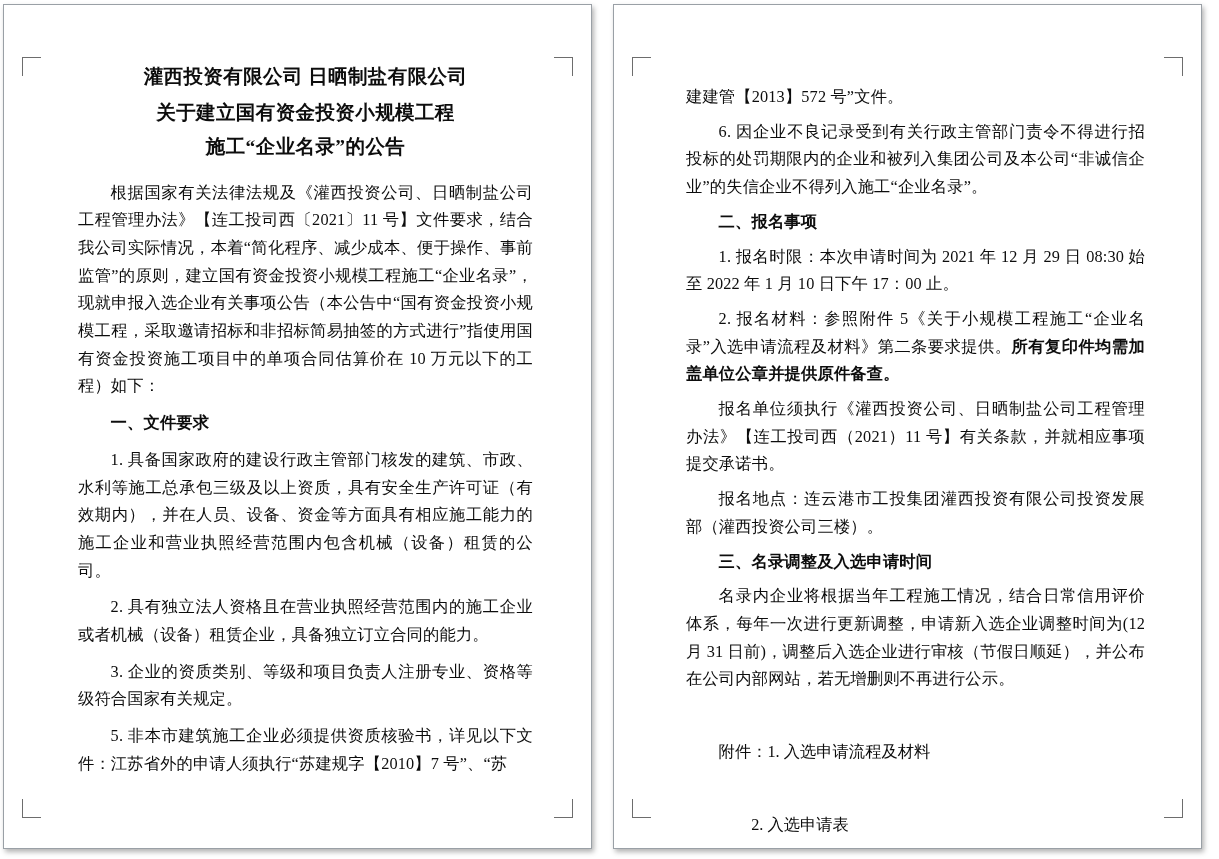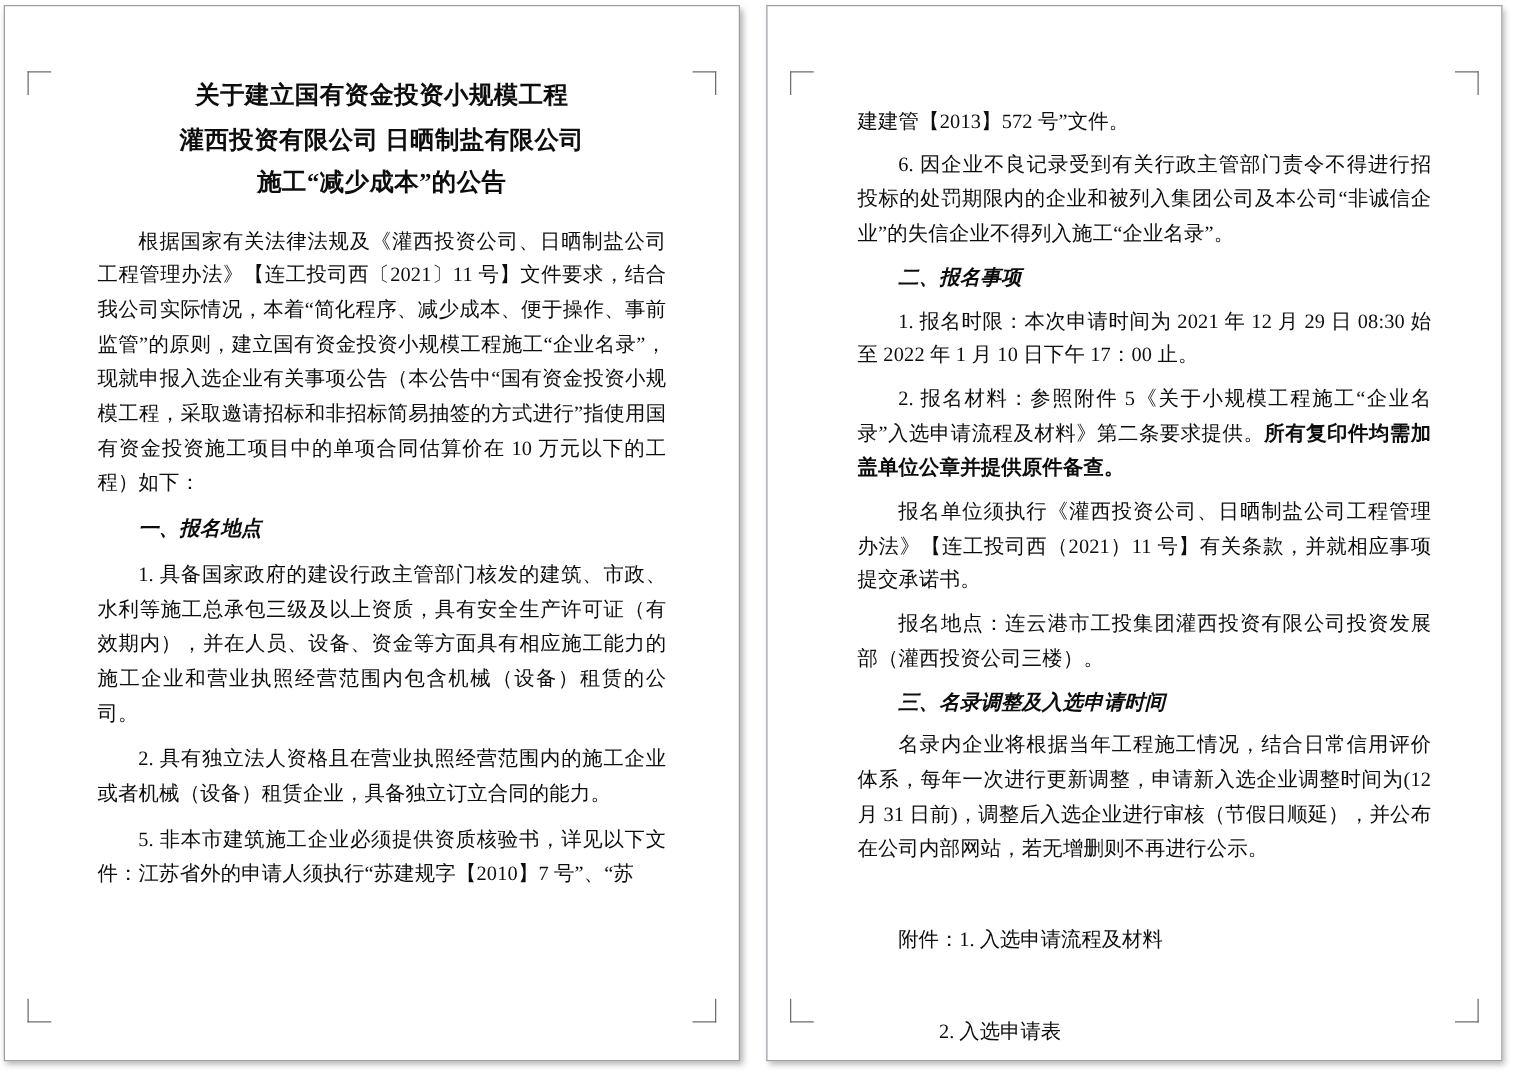--- a/index.html
+++ b/index.html
@@ -78,21 +78,20 @@
     font-size: 16.3px;
     line-height: 1.70;
     text-align: justify;
     text-justify: inter-ideograph;
     letter-spacing: 0.15px;
   }
   p.indent { text-indent: 2em; }
   p.heading {
     font-weight: bold;
     text-indent: 2em;
-    font-style: italic;
   }
   p.tight { margin-bottom: 7px; }
   .bold { font-weight: bold; }
 
   .attach-list {
     margin: 0;
     font-size: 16.3px;
     line-height: 1.70;
   }
   .attach-list .row { white-space: nowrap; margin-top: 45px; }
@@ -115,30 +114,31 @@
 <div class="viewport">
 
   <div class="page page-left">
     <div class="mark tl" style="left:18px; top:52px;"></div>
     <div class="mark tr" style="right:18px; top:52px;"></div>
     <div class="mark bl" style="left:18px; bottom:30px;"></div>
     <div class="mark br" style="right:18px; bottom:30px;"></div>
 
     <div class="content">
       <div class="title">
+        <div class="title-line">灌西投资有限公司  日晒制盐有限公司</div>
         <div class="title-line">关于建立国有资金投资小规模工程</div>
-        <div class="title-line">灌西投资有限公司  日晒制盐有限公司</div>
-        <div class="title-line">施工“减少成本”的公告</div>
+        <div class="title-line">施工“企业名录”的公告</div>
       </div>
 
       <div class="body-block">
         <p class="indent">根据国家有关法律法规及《灌西投资公司、日晒制盐公司工程管理办法》【连工投司西〔2021〕11 号】文件要求，结合我公司实际情况，本着“简化程序、减少成本、便于操作、事前监管”的原则，建立国有资金投资小规模工程施工“企业名录”，现就申报入选企业有关事项公告（本公告中“国有资金投资小规模工程，采取邀请招标和非招标简易抽签的方式进行”指使用国有资金投资施工项目中的单项合同估算价在 10 万元以下的工程）如下：</p>
-        <p class="heading">一、报名地点</p>
+        <p class="heading">一、文件要求</p>
         <p class="indent">1. 具备国家政府的建设行政主管部门核发的建筑、市政、水利等施工总承包三级及以上资质，具有安全生产许可证（有效期内），并在人员、设备、资金等方面具有相应施工能力的施工企业和营业执照经营范围内包含机械（设备）租赁的公司。</p>
         <p class="indent">2. 具有独立法人资格且在营业执照经营范围内的施工企业或者机械（设备）租赁企业，具备独立订立合同的能力。</p>
+        <p class="indent">3. 企业的资质类别、等级和项目负责人注册专业、资格等级符合国家有关规定。</p>
         <p class="indent">5. 非本市建筑施工企业必须提供资质核验书，详见以下文件：江苏省外的申请人须执行“苏建规字【2010】7 号”、“苏</p>
       </div>
     </div>
   </div>
 
   <div class="page page-right">
     <div class="mark tl" style="left:18px; top:52px;"></div>
     <div class="mark tr" style="right:18px; top:52px;"></div>
     <div class="mark bl" style="left:18px; bottom:30px;"></div>
     <div class="mark br" style="right:18px; bottom:30px;"></div>

